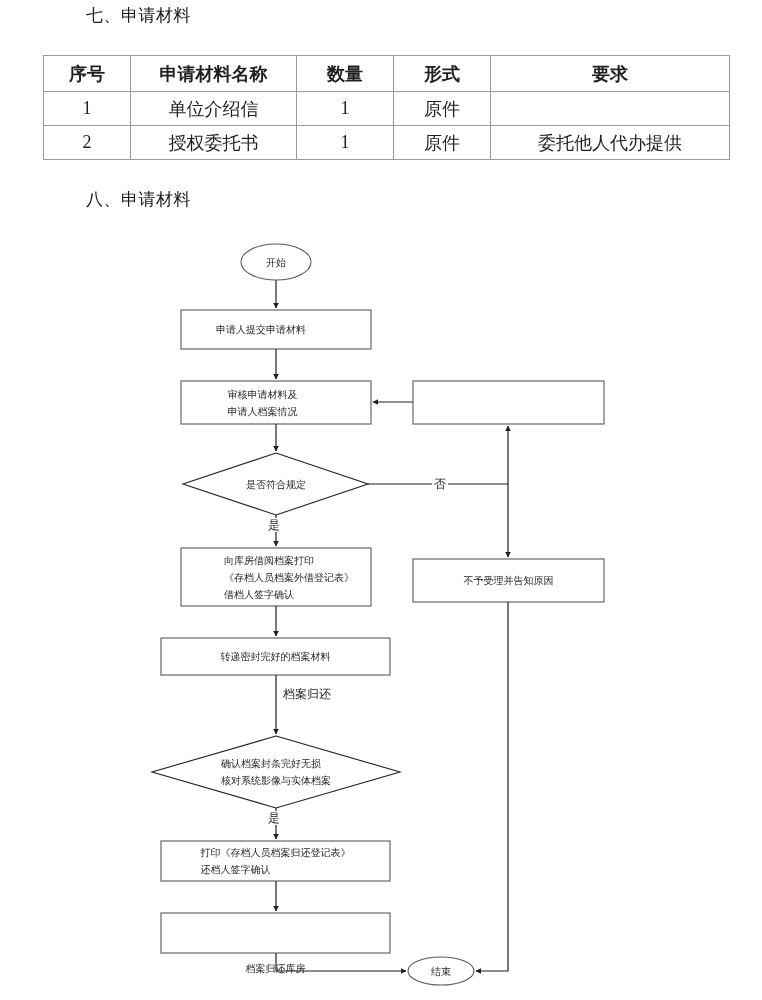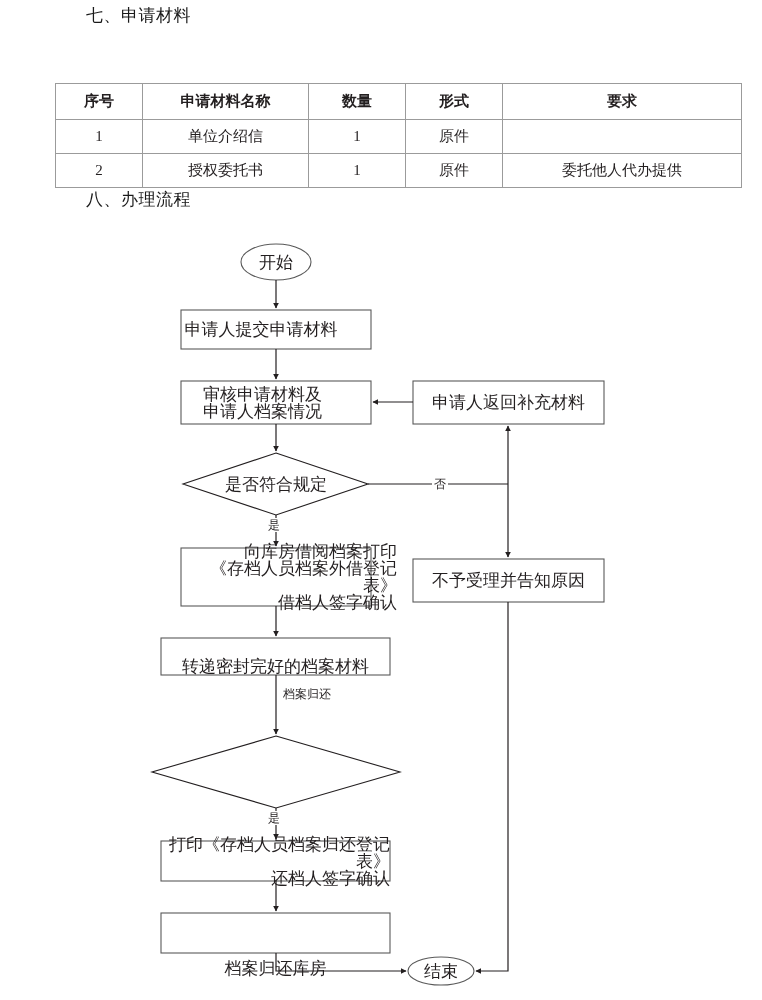--- a/index.html
+++ b/index.html
@@ -25,27 +25,26 @@
     color: #1a1a1a;
     letter-spacing: 0.5px;
     white-space: nowrap;
   }
   #heading-materials { left: 86px; top: 4px; }
   #heading-process  { left: 86px; top: 188px; }
 
   
   #materials-table {
     position: absolute;
-    left: 55px;
+    left: 43px;
     top: 55px;
     width: 661px;
     border-collapse: collapse;
     table-layout: fixed;
-    font-size: 15px;
-    margin-top: 28px;
+    font-size: 18px;
   }
   #materials-table td, #materials-table th {
     border: 1px solid #9b9b9b;
     text-align: center;
     vertical-align: middle;
     height: 33px;
     padding: 0 2px;
     font-weight: normal;
     color: #231f20;
   }
@@ -73,22 +72,22 @@
     left: 0; top: 0;
     width: 762px; height: 1000px;
   }
 
   
   .node-label {
     position: absolute;
     display: flex;
     align-items: center;
     justify-content: center;
-    text-align: right;
-    font-size: 17px;
+    text-align: left;
+    font-size: 10px;
     line-height: 17px;
     color: #231f20;
     white-space: pre-line;
     pointer-events: none;
   }
   .edge-label {
     position: absolute;
     font-size: 12px;
     line-height: 14px;
     color: #231f20;
@@ -123,21 +122,21 @@
     <tr>
       <td>2</td>
       <td>授权委托书</td>
       <td>1</td>
       <td>原件</td>
       <td>委托他人代办提供</td>
     </tr>
   </tbody>
 </table>
 
-<div class="section-heading" id="heading-process">八、办理流程</div>
+<div class="section-heading" id="heading-process">八、申请材料</div>
 
 <div id="flow-layer">
 
   <svg id="flowchart" viewBox="0 0 762 1000" width="762" height="1000" xmlns="http://www.w3.org/2000/svg">
     <defs>
       <marker id="arrow" viewBox="0 0 10 10" refX="9" refY="5" markerWidth="5" markerHeight="5" orient="auto-start-reverse">
         <path d="M 0 0 L 10 5 L 0 10 z" fill="#231f20"></path>
       </marker>
     </defs>
     <g fill="none" stroke="#595959" stroke-width="1.1">
@@ -205,32 +204,33 @@
     </g>
   </svg>
 
   <div class="node-label" style="left:241px; top:244px; width:70px; height:36px;">开始</div>
 
   <div class="node-label" style="left:181px; top:310px; width:160px; height:39px;">申请人提交申请材料</div>
 
   <div class="node-label" style="left:171px; top:381px; width:183px; height:43px;">审核申请材料及
 申请人档案情况</div>
 
-  <div class="node-label" style="left:413px; top:381px; width:191px; height:43px;">申请人返回补充材料</div>
 
   <div class="node-label" style="left:413px; top:559px; width:191px; height:43px;">不予受理并告知原因</div>
 
   <div class="node-label" style="left:183px; top:463px; width:186px; height:42px;">是否符合规定</div>
 
   <div class="node-label" style="left:181px; top:548px; width:216px; height:58px;">向库房借阅档案打印
 《存档人员档案外借登记表》
 借档人签字确认</div>
 
-  <div class="node-label" style="left:161px; top:638px; width:229px; height:37px;margin-top:10px;">转递密封完好的档案材料</div>
-
+  <div class="node-label" style="left:161px; top:638px; width:229px; height:37px;">转递密封完好的档案材料</div>
+
+  <div class="node-label" style="left:162px; top:752px; width:228px; height:40px;">确认档案封条完好无损
+核对系统影像与实体档案</div>
 
   <div class="node-label" style="left:161px; top:841px; width:229px; height:40px;">打印《存档人员档案归还登记表》
 还档人签字确认</div>
 
   <div class="node-label" style="left:161px; top:913px; width:229px; height:40px;margin-top:35px;">档案归还库房</div>
 
   <div class="node-label" style="left:408px; top:957px; width:66px; height:28px;">结束</div>
 
   <div class="edge-label" style="left:266px; top:518px;">是</div>
 

